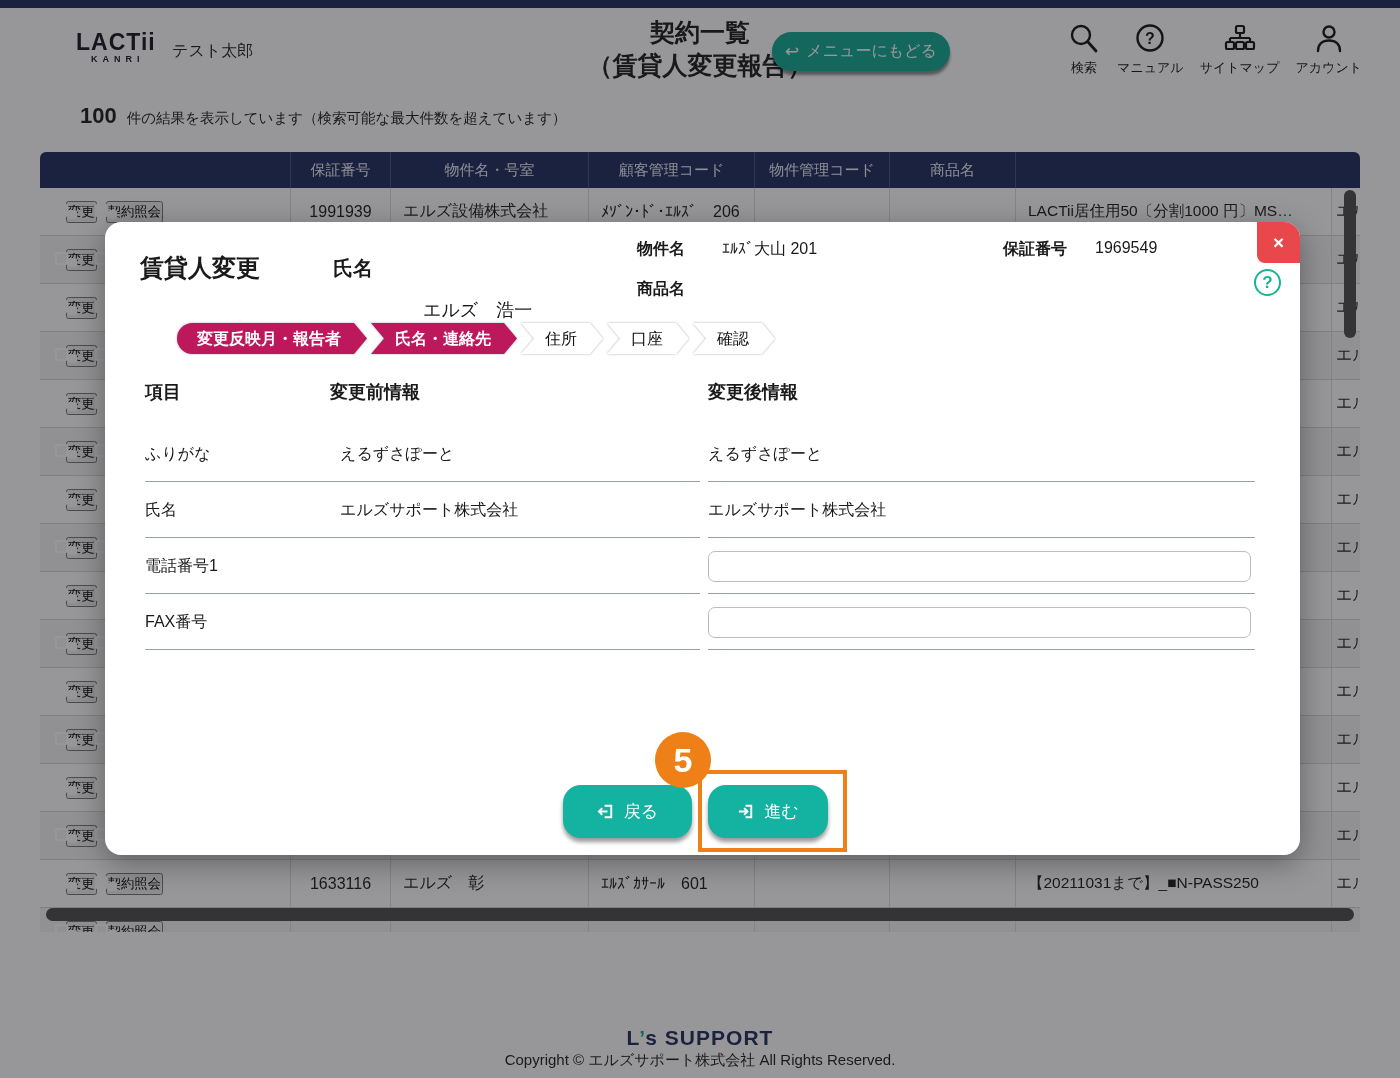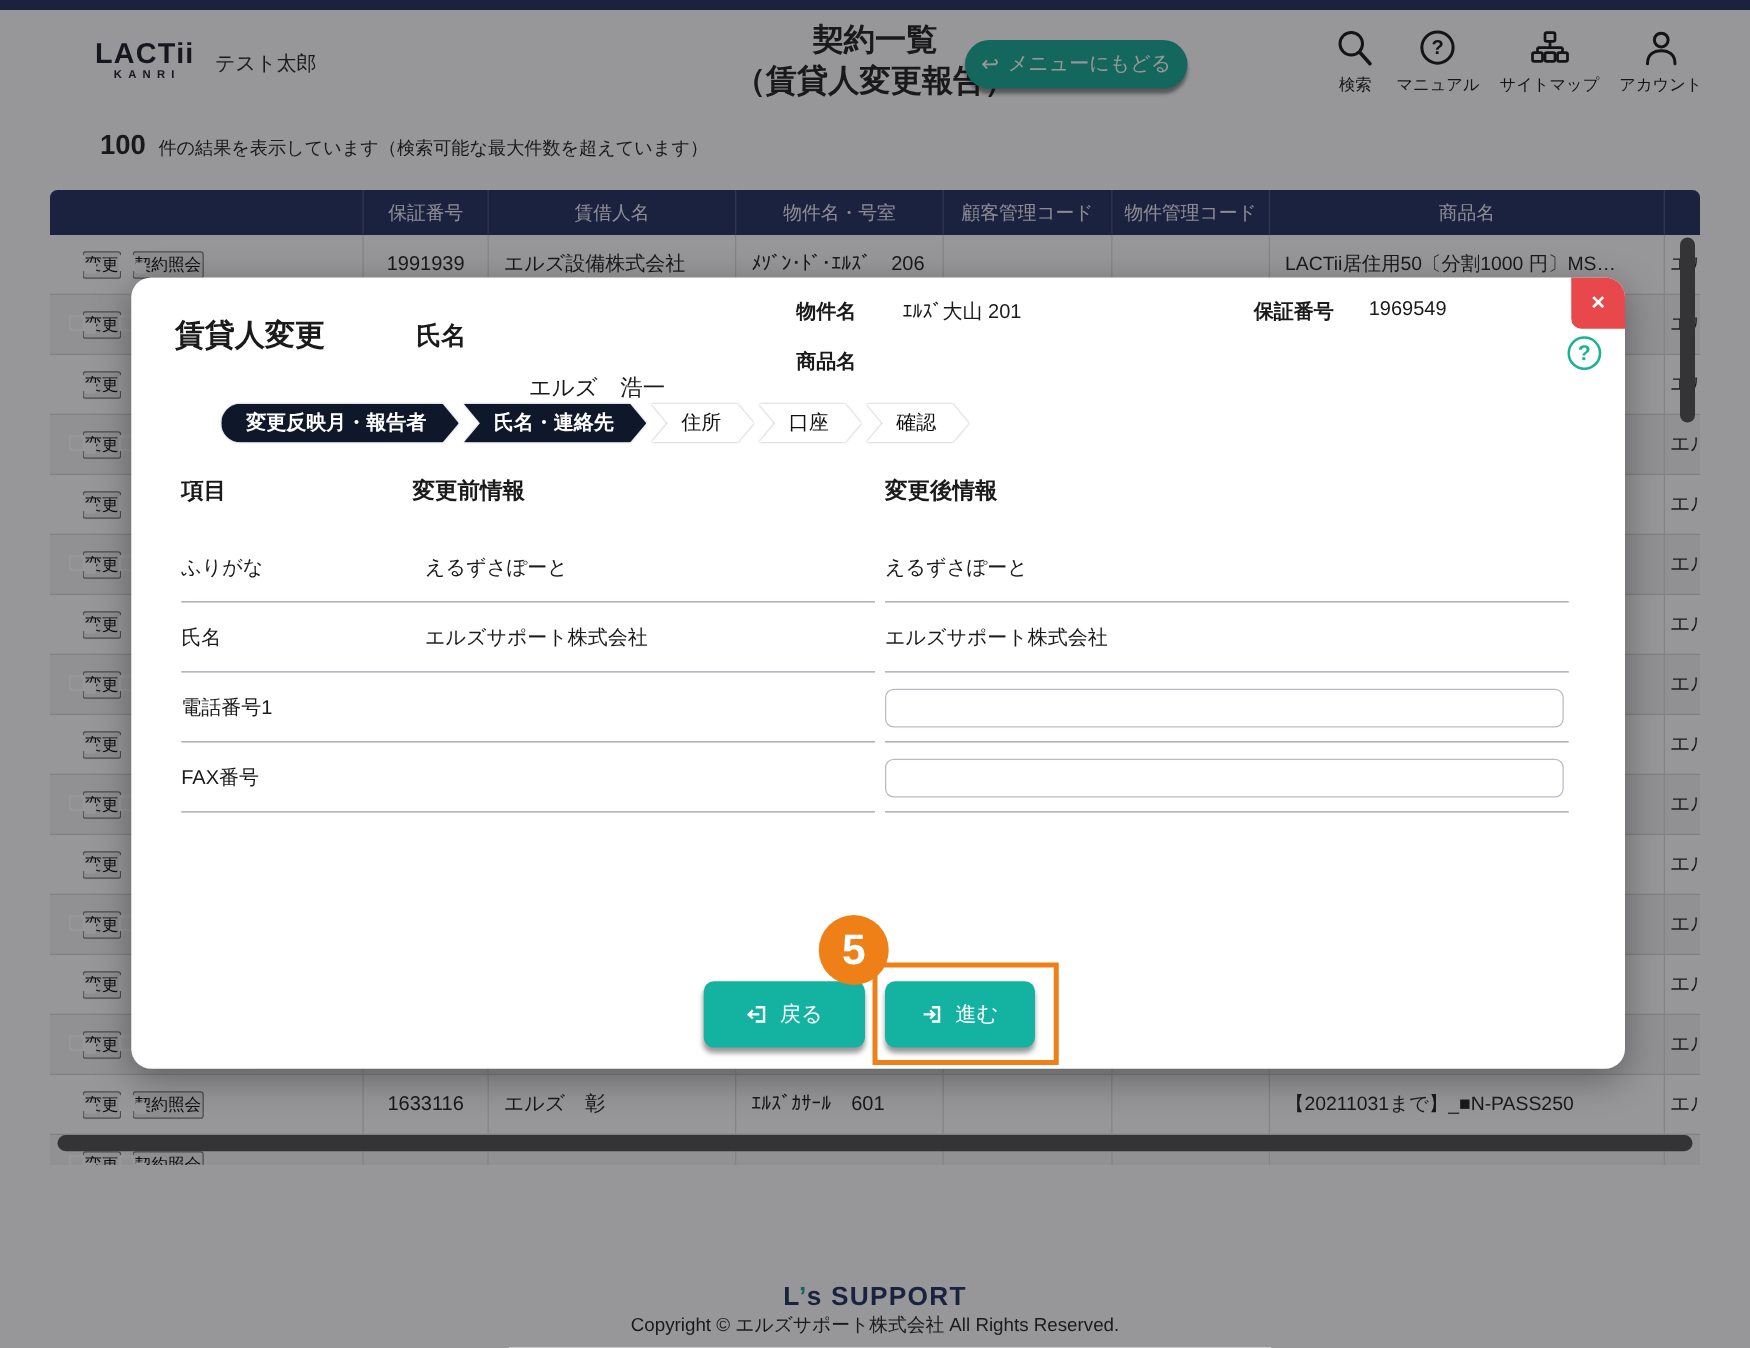--- a/index.html
+++ b/index.html
@@ -86,40 +86,40 @@
 
   
   .steps { position:absolute; left:72px; top:101px; display:flex; }
   .step { filter:drop-shadow(0 0 1px #a7adb5); margin-left:4px; }
   .step:first-child { margin-left:0; }
   .step-in { height:31px; line-height:31px; font-size:16px; white-space:nowrap;
     padding:0 26px 0 24px;
     clip-path:polygon(0 0, calc(100% - 13px) 0, 100% 50%, calc(100% - 13px) 100%, 0 100%, 13px 50%); }
   .step:first-child .step-in { border-radius:16px 0 0 16px; padding-left:20px;
     clip-path:polygon(0 0, calc(100% - 13px) 0, 100% 50%, calc(100% - 13px) 100%, 0 100%); }
-  .step-active .step-in { background:#0f172a; color:#fff; font-weight:700; }
+  .step-active .step-in { background:#be185d; color:#fff; font-weight:700; }
   .step-idle .step-in { background:#fff; color:#111; }
 
   
   .mform { position:absolute; left:40px; top:158px; width:1118px; }
   .mform-head { display:grid; grid-template-columns:185px 370px 563px; height:46px; }
   .mform-head div { font-size:18px; font-weight:700; }
   .mform-head .fh-after { padding-left:8px; }
   .frow { position:relative; display:grid; grid-template-columns:185px 370px 563px; height:56px;
     align-items:center; }
   .frow .f-item,.frow .f-before { font-size:16px; }
   .frow .f-before { padding-left:10px; }
   .frow .f-after { font-size:16px; padding-left:8px; }
   .frow .line-left { position:absolute; left:0; bottom:0; width:555px; height:1px; background:#9aa0aa; }
   .frow .line-right { position:absolute; left:563px; bottom:0; width:547px; height:1px; background:#9aa0aa; }
   .f-input { width:543px; height:31px; border:1px solid #b7bcc8; border-radius:7px;
     font-size:15px; padding:0 8px; font-family:inherit; }
 
   
-  .m-btn { position:absolute; height:53px; background:#14b2a0; border:none; border-radius:8px;
+  .m-btn { position:absolute; height:53px; background:#14b2a0; border:none; border-radius:18px;
     color:#fff; font-size:17px; display:flex; align-items:center; justify-content:center; gap:8px;
     cursor:pointer; box-shadow:0 4px 4px rgba(0,0,0,0.4); font-family:inherit; z-index:2; }
   .btn-back { left:458px; top:563px; width:129px; }
   .btn-next { left:603px; top:563px; width:120px; }
   .highlight-frame { position:absolute; left:593px; top:548px; width:149px; height:82px;
     border:4px solid #ef8018; z-index:1; }
   .step-badge { position:absolute; left:550px; top:510px; width:56px; height:56px; border-radius:50%;
     background:#ef8018; color:#fff; font-size:34px; font-weight:700; display:flex;
     align-items:center; justify-content:center; z-index:3; }
 </style>
@@ -187,21 +187,20 @@
 
 <div class="results">
   <span class="results-count">100</span>
   <span class="results-msg">件の結果を表示しています（検索可能な最大件数を超えています）</span>
 </div>
 
 <div id="table">
   <div class="thead" id="thead">
       <div class="th"></div>
       <div class="th">保証番号</div>
-      <div class="th">賃借人名</div>
       <div class="th">物件名・号室</div>
       <div class="th">顧客管理コード</div>
       <div class="th">物件管理コード</div>
       <div class="th">商品名</div>
       <div class="th"></div>
     </div>
   <div id="tbody">
       <div class="trow">
         <div class="td td-actions">
           <button class="tbtn"><span class="copy-ico"></span><span>変更</span></button>

